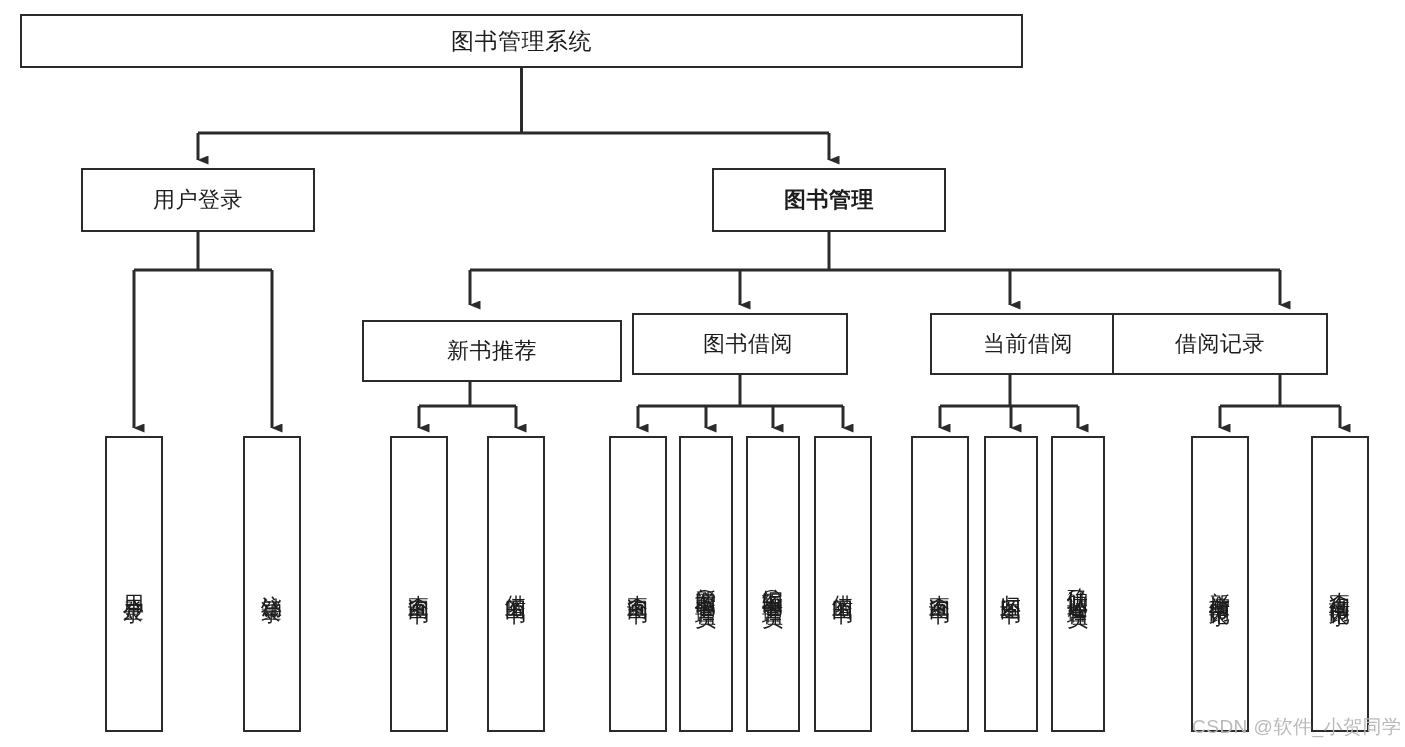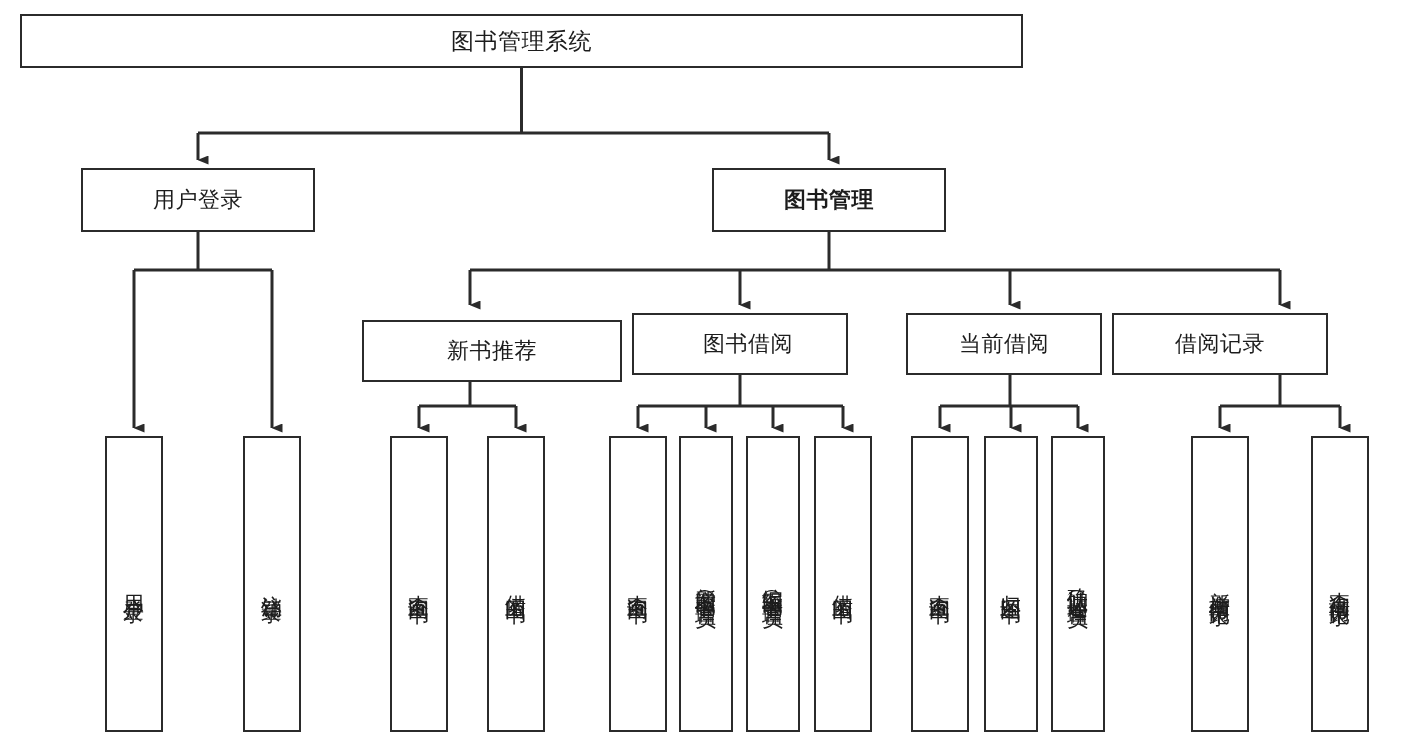--- a/index.html
+++ b/index.html
@@ -118,21 +118,21 @@
       </div>
       <div class="node horiz" style="left: 712px; top: 168px; width: 234px; height: 64px; font-weight: bold;">
         <span class="htext">图书管理</span>
       </div>
       <div class="node horiz" style="left: 362px; top: 313px; width: 260px; height: 62px; margin-top: 7px;">
         <span class="htext">新书推荐</span>
       </div>
       <div class="node horiz" style="left: 632px; top: 313px; width: 216px; height: 62px; padding-left: 16px;">
         <span class="htext">图书借阅</span>
       </div>
-      <div class="node horiz" style="left: 906px; top: 313px; width: 196px; height: 62px;">
+      <div class="node horiz" style="left: 930px; top: 313px; width: 196px; height: 62px;">
         <span class="htext">当前借阅</span>
       </div>
       <div class="node horiz" style="left: 1112px; top: 313px; width: 216px; height: 62px;">
         <span class="htext">借阅记录</span>
       </div>
       <div class="node vert" style="left: 105px; top: 436px; width: 58px; height: 296px;">
         <span class="vtext">用户登录</span>
       </div>
       <div class="node vert" style="left: 243px; top: 436px; width: 58px; height: 296px;">
         <span class="vtext">注销登录</span>
@@ -165,14 +165,15 @@
         <span class="vtext">确认归还（管理员）</span>
       </div>
       <div class="node vert" style="left: 1191px; top: 436px; width: 58px; height: 296px;">
         <span class="vtext">新增借阅记录</span>
       </div>
       <div class="node vert" style="left: 1311px; top: 436px; width: 58px; height: 296px;">
         <span class="vtext">查询借阅记录</span>
       </div>
     </div>
 
+  <div class="watermark" style="left: 1192px; top: 714px; color: rgb(185, 185, 185);">CSDN @软件_小贺同学</div>
 
 </div>
 
 </body></html>

